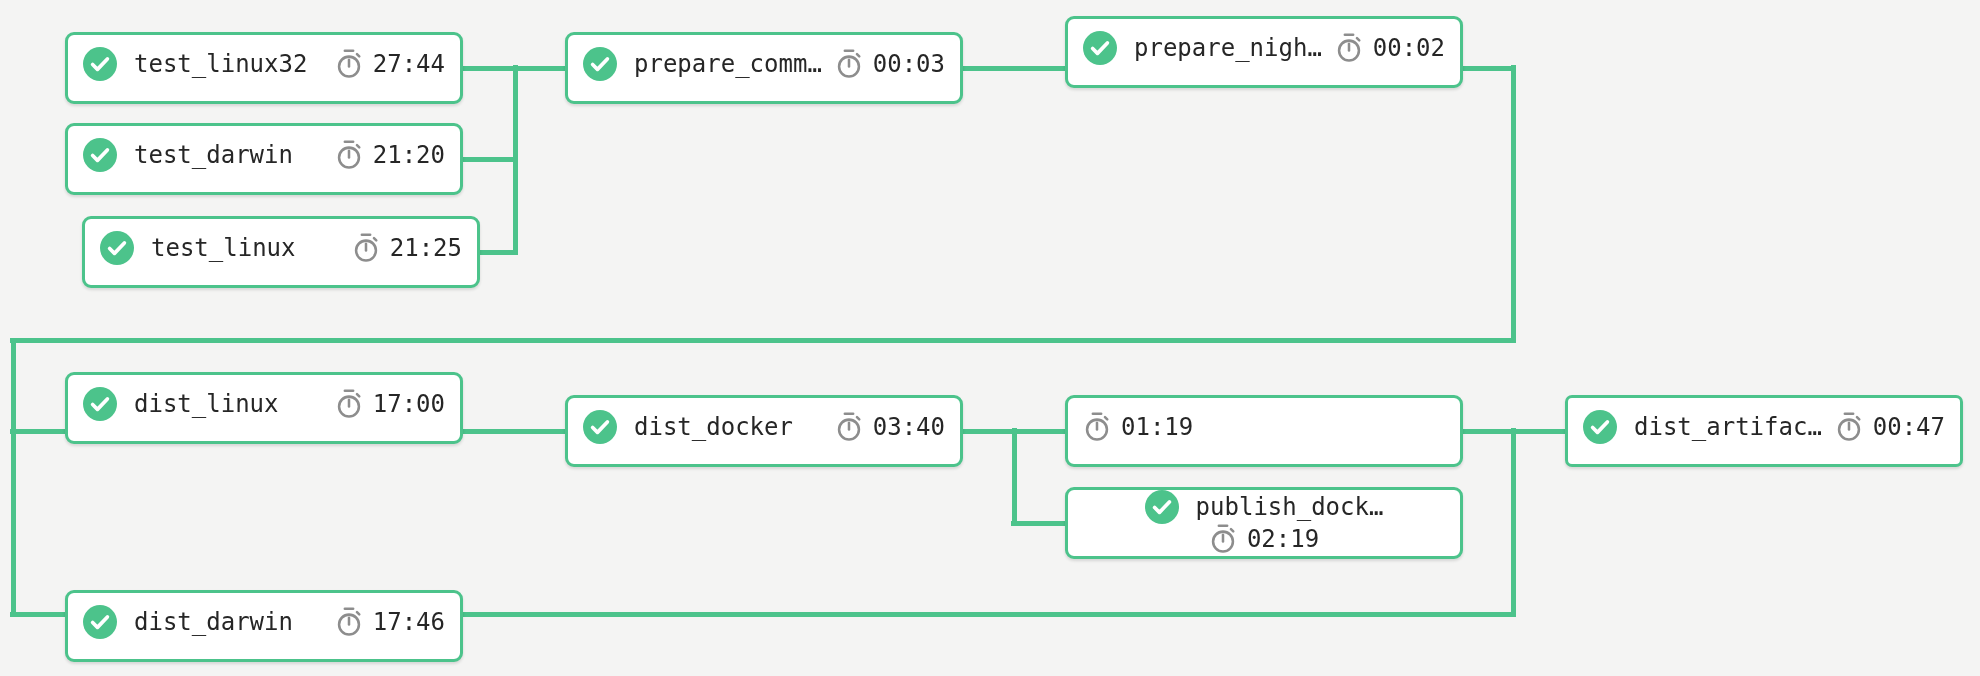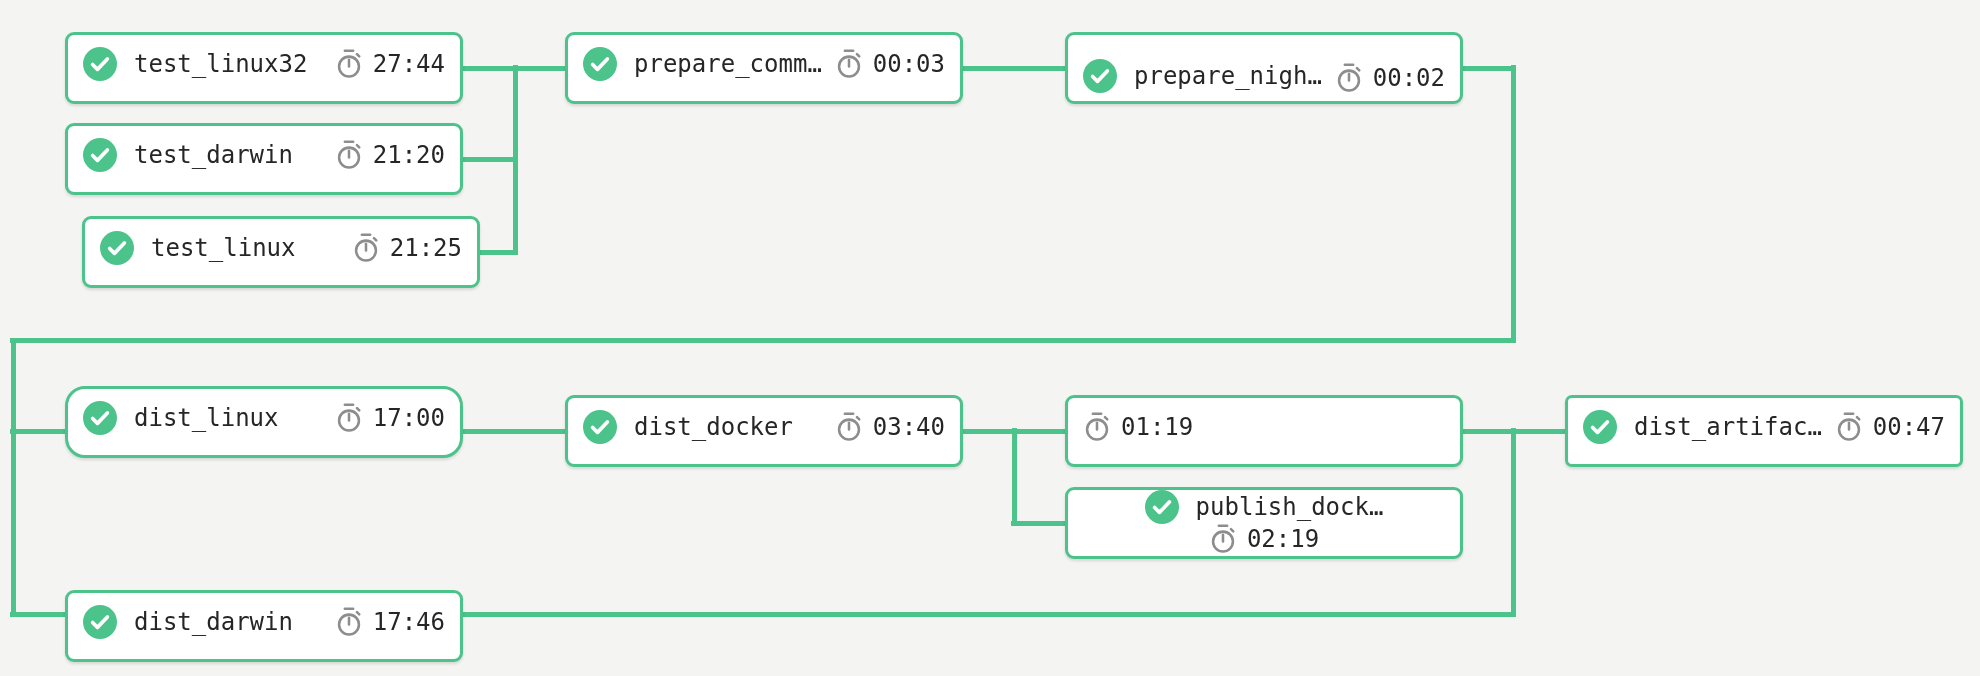--- a/index.html
+++ b/index.html
@@ -146,21 +146,21 @@
             <svg width="28" height="30" viewBox="0 0 24 26" fill="none" stroke="var(--gray)" stroke-width="2.2" stroke-linecap="round">
               <line x1="8.4" y1="1.6" x2="15.6" y2="1.6"></line>
               <line x1="18.9" y1="4.4" x2="20.9" y2="6.4"></line>
               <circle cx="12" cy="15.2" r="8.6"></circle>
               <line x1="12" y1="15.2" x2="12" y2="9.4"></line>
             </svg>
           </span>
           <span class="job-duration">00:03</span>
         </span>
       </div>
-      <div class="node" style="left: 1065px; top: 32px; align-items: flex-end;">
+      <div class="node" style="left: 1065px; top: 16px;">
         <span class="node-left">
           <span class="check-icon">
             <svg width="34" height="34" viewBox="0 0 24 24">
               <circle cx="12" cy="12" r="12" fill="var(--green)"></circle>
               <path d="M6.8 12.4l3.4 3.4 7-7.4" fill="none" stroke="#ffffff" stroke-width="2.6" stroke-linecap="round" stroke-linejoin="round"></path>
             </svg>
           </span>
           <span class="job-label">prepare_nigh…</span>
         </span>
         <span class="node-right">
@@ -168,21 +168,21 @@
             <svg width="28" height="30" viewBox="0 0 24 26" fill="none" stroke="var(--gray)" stroke-width="2.2" stroke-linecap="round">
               <line x1="8.4" y1="1.6" x2="15.6" y2="1.6"></line>
               <line x1="18.9" y1="4.4" x2="20.9" y2="6.4"></line>
               <circle cx="12" cy="15.2" r="8.6"></circle>
               <line x1="12" y1="15.2" x2="12" y2="9.4"></line>
             </svg>
           </span>
           <span class="job-duration">00:02</span>
         </span>
       </div>
-      <div class="node" style="left: 65px; top: 386px; border-radius: 20px;">
+      <div class="node" style="left: 65px; top: 372px;">
         <span class="node-left">
           <span class="check-icon">
             <svg width="34" height="34" viewBox="0 0 24 24">
               <circle cx="12" cy="12" r="12" fill="var(--green)"></circle>
               <path d="M6.8 12.4l3.4 3.4 7-7.4" fill="none" stroke="#ffffff" stroke-width="2.6" stroke-linecap="round" stroke-linejoin="round"></path>
             </svg>
           </span>
           <span class="job-label">dist_linux</span>
         </span>
         <span class="node-right">

